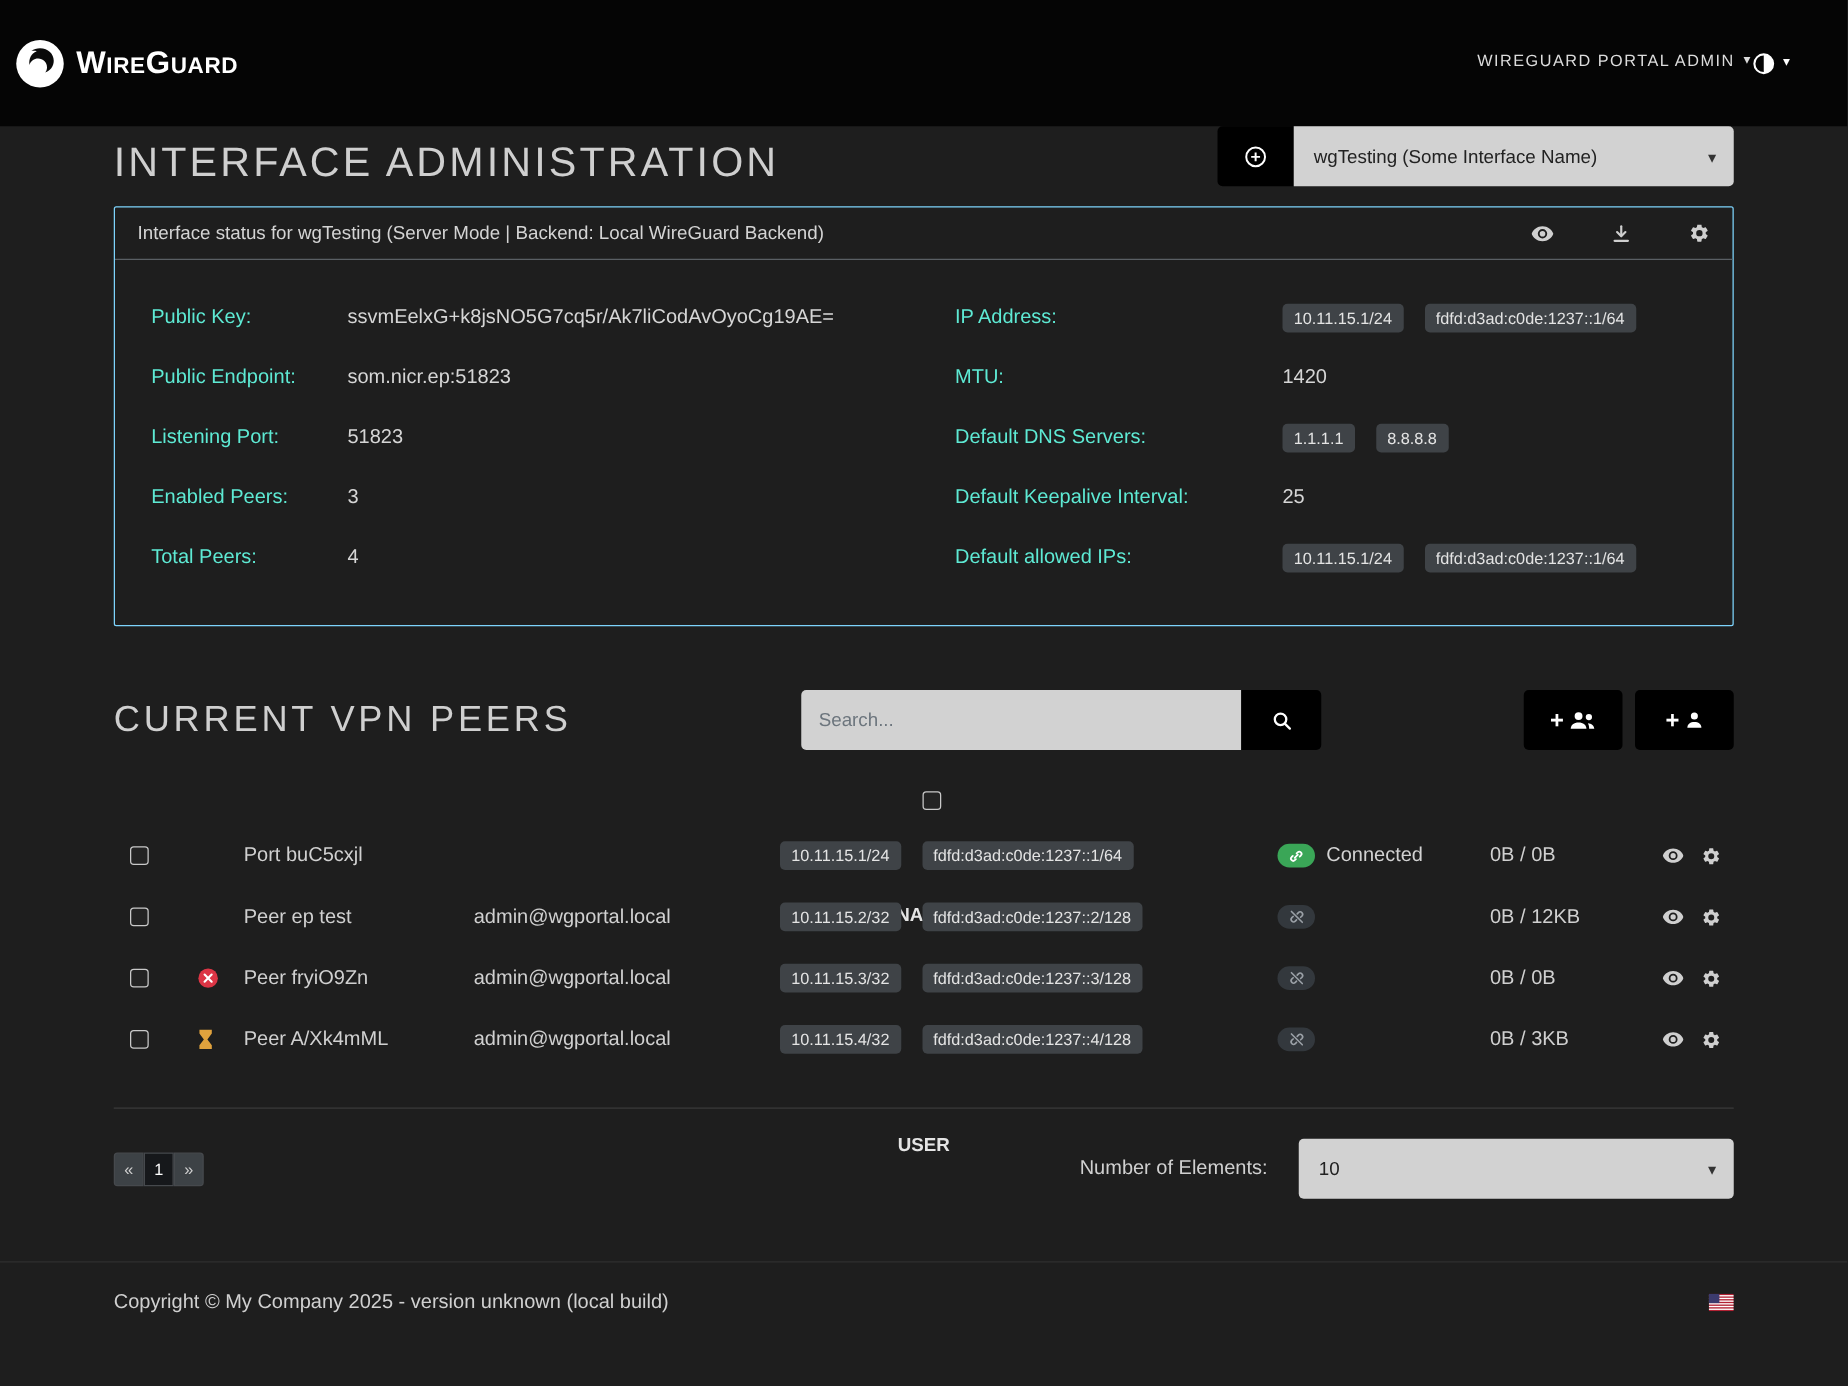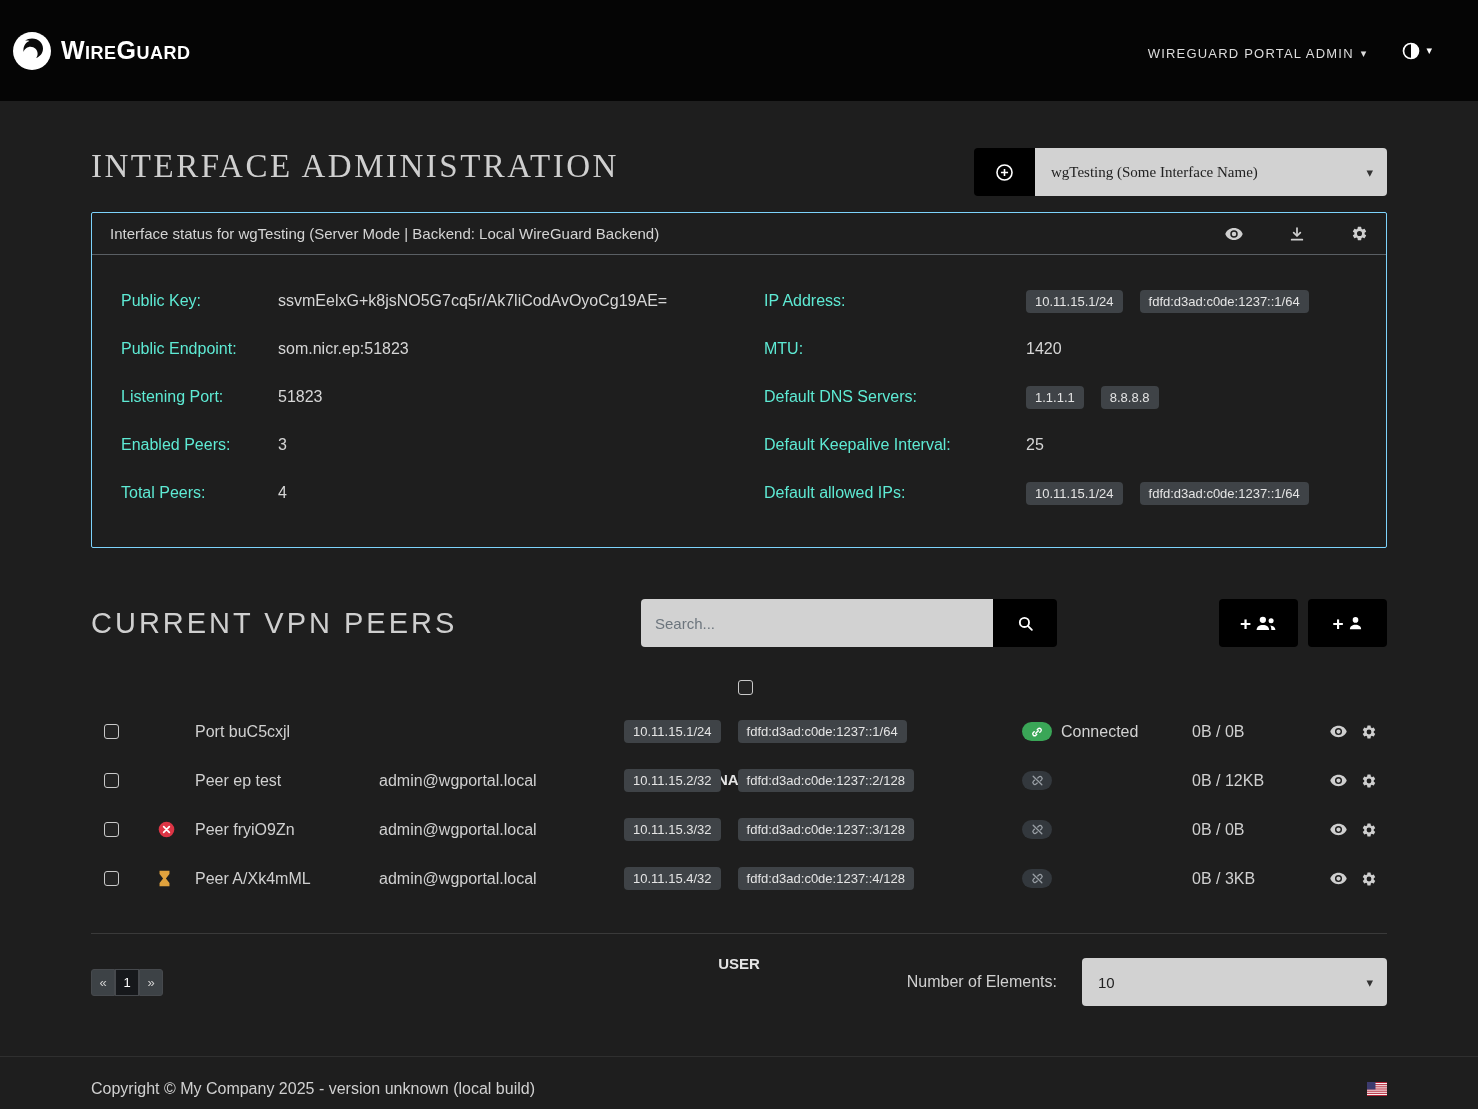--- a/index.html
+++ b/index.html
@@ -21,33 +21,33 @@
   .brand-text {
     color:#fff; font-size:25px; font-weight:600; letter-spacing:0.5px;
     font-variant: small-caps;
   }
   .nav-links { display:flex; align-items:center; margin-left:28px; }
   .nav-link {
     padding:0 24px; font-size:13px; letter-spacing:1.2px; color:#b4b4b4;
     text-decoration:none; text-transform:uppercase; cursor:pointer;
   }
   .nav-link.active { color:#ffffff; font-weight:700; }
-  .nav-right { margin-left:auto; display:flex; align-items:flex-end; gap:34px; }
+  .nav-right { margin-left:auto; display:flex; align-items:flex-start; }
   .user-menu {
     display:flex; align-items:center; gap:7px; color:#dcdcdc;
     font-size:13px; letter-spacing:1.2px; cursor:pointer;
   }
   .caret { font-size:11px; color:inherit; line-height:1; }
   .theme-toggle { display:flex; align-items:center; gap:5px; color:#fff; cursor:pointer; }
 
   
   .container { width:1296px; margin:0 auto; }
 
   .page-head {
-    padding-top:47px; display:flex; align-items:flex-start; justify-content:space-between;font-family:Liberation Serif, serif;
+    display:flex; align-items:flex-end; justify-content:space-between;
   }
   .page-title {
     margin:0; font-size:33px; font-weight:500; letter-spacing:2.5px; color:#cfcfcf;
   }
   .iface-group { display:flex; height:48px; }
   .btn-black {
     background:#000; border:none; color:#fff; cursor:pointer;
     display:flex; align-items:center; justify-content:center;
   }
   .add-iface-btn { width:61px; border-radius:4px 0 0 4px; }
@@ -128,21 +128,21 @@
   .pagination { display:flex; }
   .page-btn {
     min-width:24px; height:27px; padding:0 6px; border:1px solid #46494d;
     background:#3d4246; color:#cfcfcf; font-size:13px; cursor:pointer;
   }
   .page-btn.prev { border-radius:3px 0 0 3px; }
   .page-btn.next { border-radius:0 3px 3px 0; }
   .page-btn.current { background:#16181b; color:#fff; }
   .elements-group { display:flex; align-items:center; }
   .elements-label { font-size:16px; color:#d0d0d0; margin-right:25px; }
-  .elements-select { width:305px; height:48px; border-radius:4px; }
+  .elements-select { width:348px; height:48px; border-radius:4px; }
 
   
   .footer { margin-top:50px; border-top:1px solid #2f2f2f; }
   .footer-inner {
     width:1296px; margin:0 auto; display:flex; align-items:center;
     justify-content:space-between; padding:23px 0; font-size:16px; color:#d0d0d0;
   }
 </style>
 </head>
 <body>

